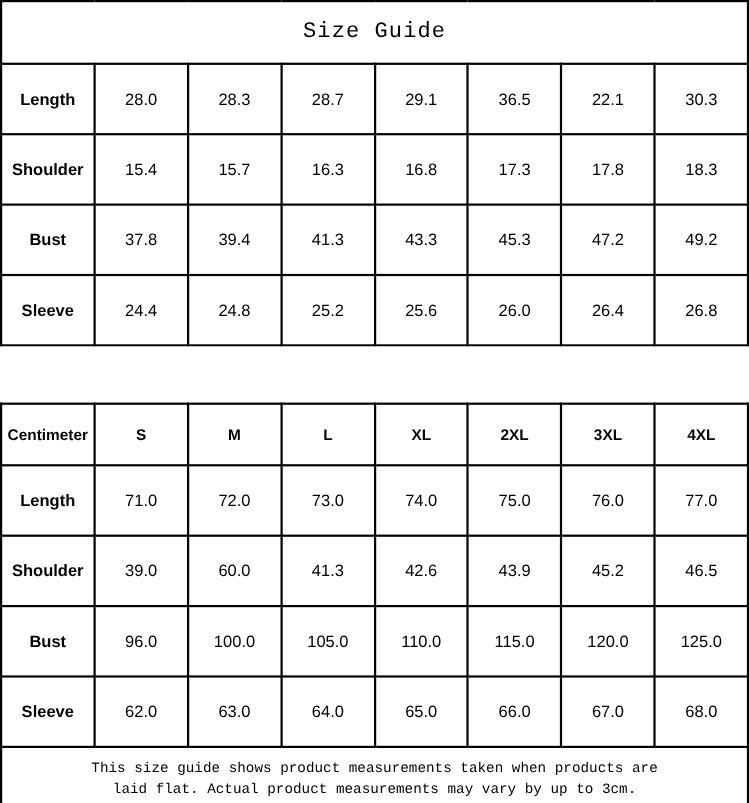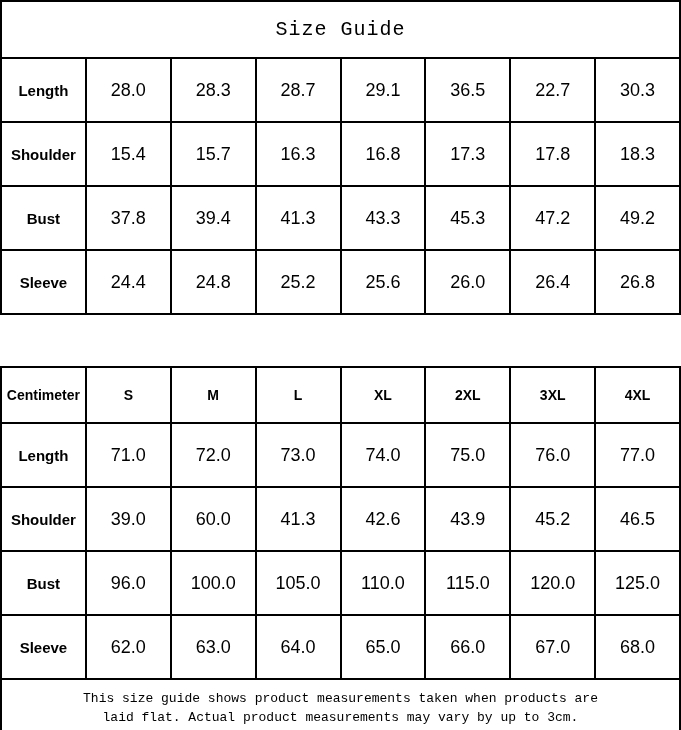--- a/index.html
+++ b/index.html
@@ -23,21 +23,21 @@
   tr.head-row { height: 56px; }
   tr.data-row { height: 64px; }
   th.unit-cell, th.size-cell {
     font-family: "Liberation Sans", sans-serif;
     font-size: 14px; font-weight: bold;
   }
   td.row-label {
     font-family: "Liberation Sans", sans-serif;
     font-size: 15px; font-weight: bold;
   }
-  td.val { font-size: 18px; font-weight: normal; margin-top: 28px; }
+  td.val { font-size: 15px; font-weight: normal; margin-top: 28px; }
   .table-gap { height: 51px; background: #ffffff; }
   tr.note-row { height: 58px; }
   td.note-cell {
     font-family: "Liberation Mono", monospace;
     font-size: 13px; line-height: 19px;
   }
   .note-text { max-width: 540px; margin: 0 auto; }
 </style>
 </head>
 <body>
@@ -59,21 +59,21 @@
         <tr class="title-row">
       <td colspan="8" class="title-cell">Size Guide</td>
     </tr>
     <tr class="data-row">
       <td class="row-label">Length</td>
       <td class="val">28.0</td>
       <td class="val">28.3</td>
       <td class="val">28.7</td>
       <td class="val">29.1</td>
       <td class="val">36.5</td>
-      <td class="val">22.7</td>
+      <td class="val">22.1</td>
       <td class="val">30.3</td>
     </tr>
     <tr class="data-row">
       <td class="row-label">Shoulder</td>
       <td class="val">15.4</td>
       <td class="val">15.7</td>
       <td class="val">16.3</td>
       <td class="val">16.8</td>
       <td class="val">17.3</td>
       <td class="val">17.8</td>

